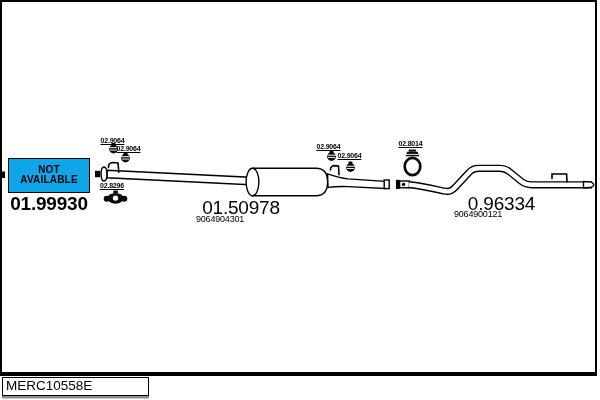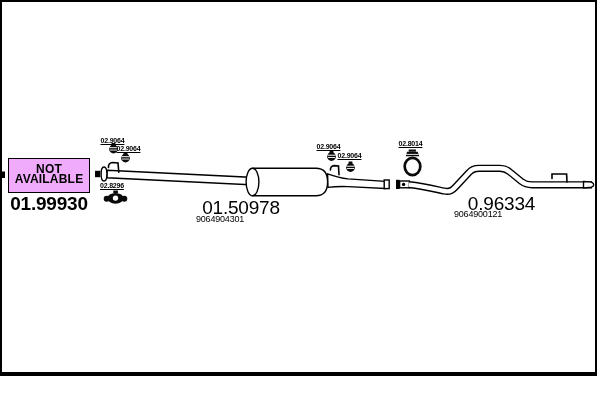--- a/index.html
+++ b/index.html
@@ -10,22 +10,22 @@
   svg.draw { position:absolute; left:0; top:0; z-index:1; }
   .pipe { fill:#fff; stroke:#000; stroke-width:1.4; }
   .hookline { fill:none; stroke:#000; stroke-width:1.6; stroke-linecap:round; }
   .txt { position:absolute; z-index:2; white-space:nowrap; }
   .code { font-size:7px; font-weight:bold; text-decoration:underline;
           letter-spacing:-0.2px; line-height:8px; }
   .pn { font-size:19px; letter-spacing:-0.2px; text-align:center; line-height:19px; }
   .oe { font-size:9px; letter-spacing:-0.2px; line-height:10px; }
   .na-box { position:absolute; left:8px; top:158px; width:82px; height:35px;
             border:1.7px solid #000; box-sizing:border-box; text-align:center;
-            font-size:12px; font-weight:bold; line-height:9.5px; padding-top:6px;
-            letter-spacing:0.2px; z-index:2; background:#f0abfc; }
+            font-size:10px; font-weight:bold; line-height:9.5px; padding-top:6px;
+            letter-spacing:0.2px; z-index:2; background:#0ea5e9; }
   .merc-box { position:absolute; left:2px; top:377px; width:147px; height:19px;
               border:1.7px solid #000; box-sizing:border-box; background:#fff;
               box-shadow:0 2.5px 0 0 #8f8f8f; font-size:13.5px; line-height:15px;
               padding-left:3px; z-index:2; }
 </style>
 </head>
 <body>
 
 <div class="stage">
 
@@ -111,14 +111,17 @@
   <div class="txt pn" style="left:454px; top:193.5px; width:95px;">0.96334</div>
   <div class="txt oe" style="left:454px; top:208.5px; width:95px;">9064900121</div>
 
   <div class="txt code" style="left:100.5px; top:136.5px;">02.9064</div>
   <div class="txt code" style="left:116.5px; top:144.5px;">02.9064</div>
   <div class="txt code" style="left:100px; top:181.5px;">02.8296</div>
   <div class="txt code" style="left:316.5px; top:142.5px;">02.9064</div>
   <div class="txt code" style="left:337.5px; top:151.5px;">02.9064</div>
   <div class="txt code" style="left:398.5px; top:139.5px;">02.8014</div>
 
+  <div class="merc-box">
+    <span>MERC10558E</span>
+  </div>
 
 </div>
 
 </body></html>

